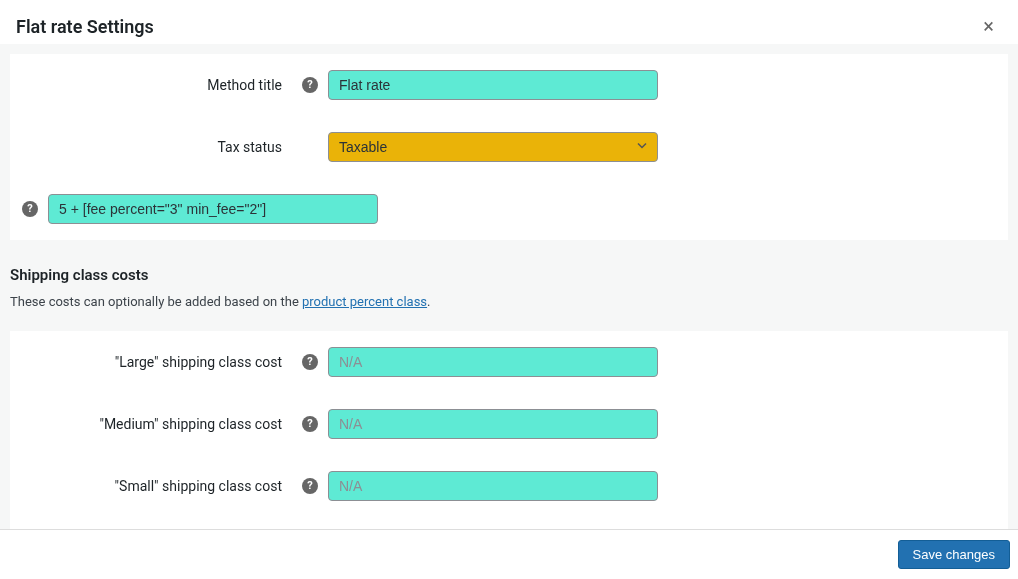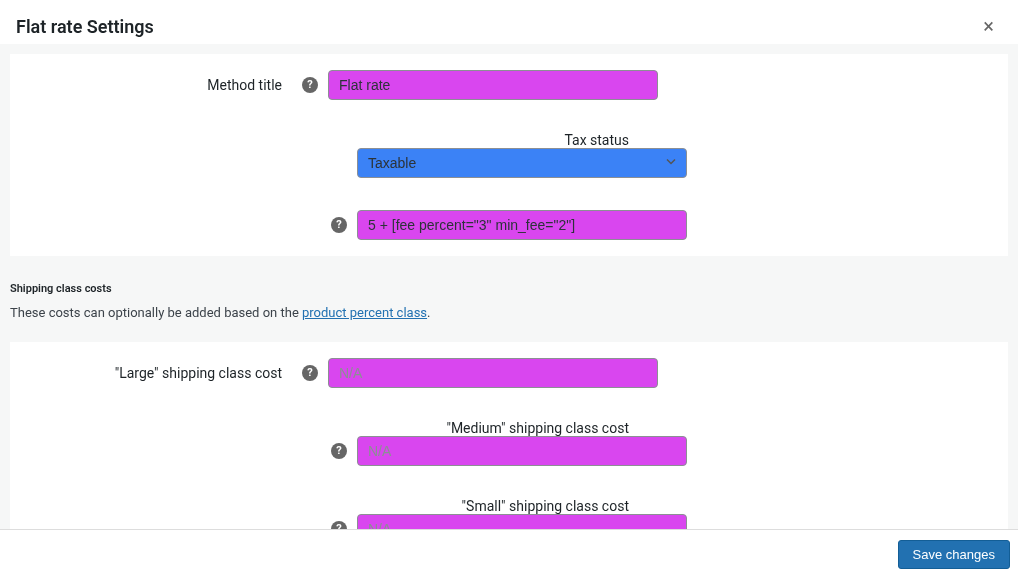--- a/index.html
+++ b/index.html
@@ -50,21 +50,20 @@
       background: #fff;
       margin: 10px;
     }
     .form-row {
       display: flex;
       align-items: center;
       padding: 16px 12px;
     }
     .form-row + .form-row {
       border-top: none;
-      flex-direction: column;
     }
     .form-label {
       width: 280px;
       font-size: 14px;
       color: #1d2327;
       padding-right: 20px;
       text-align: right;
     }
     .help-icon {
       display: inline-block;
@@ -86,51 +85,51 @@
       align-items: center;
       flex: 1;
     }
     input[type="text"] {
       width: 330px;
       padding: 6px 10px;
       border: 1px solid #8c8f94;
       border-radius: 4px;
       font-size: 14px;
       color: #2c3338;
-      background: #d946ef;
+      background: #5eead4;
     }
     input[type="text"]::placeholder {
       color: #8c8f94;
     }
     .select-wrapper {
       position: relative;
       width: 330px;
     }
     select {
       width: 100%;
       padding: 6px 30px 6px 10px;
       border: 1px solid #8c8f94;
       border-radius: 4px;
       font-size: 14px;
       color: #2c3338;
-      background: #3b82f6;
+      background: #eab308;
       appearance: none;
       -webkit-appearance: none;
       cursor: pointer;
     }
     .select-chevron {
       position: absolute;
       right: 10px;
       top: 50%;
       transform: translateY(-50%);
       pointer-events: none;
       color: #555;
     }
     .section-heading {
-      font-size: 11px;
+      font-size: 15px;
       font-weight: 600;
       color: #1d2327;
       padding: 16px 10px 6px 10px;
     }
     .section-desc {
       font-size: 13px;
       color: #3c434a;
       padding: 4px 10px 12px 10px;
     }
     .section-desc a {

